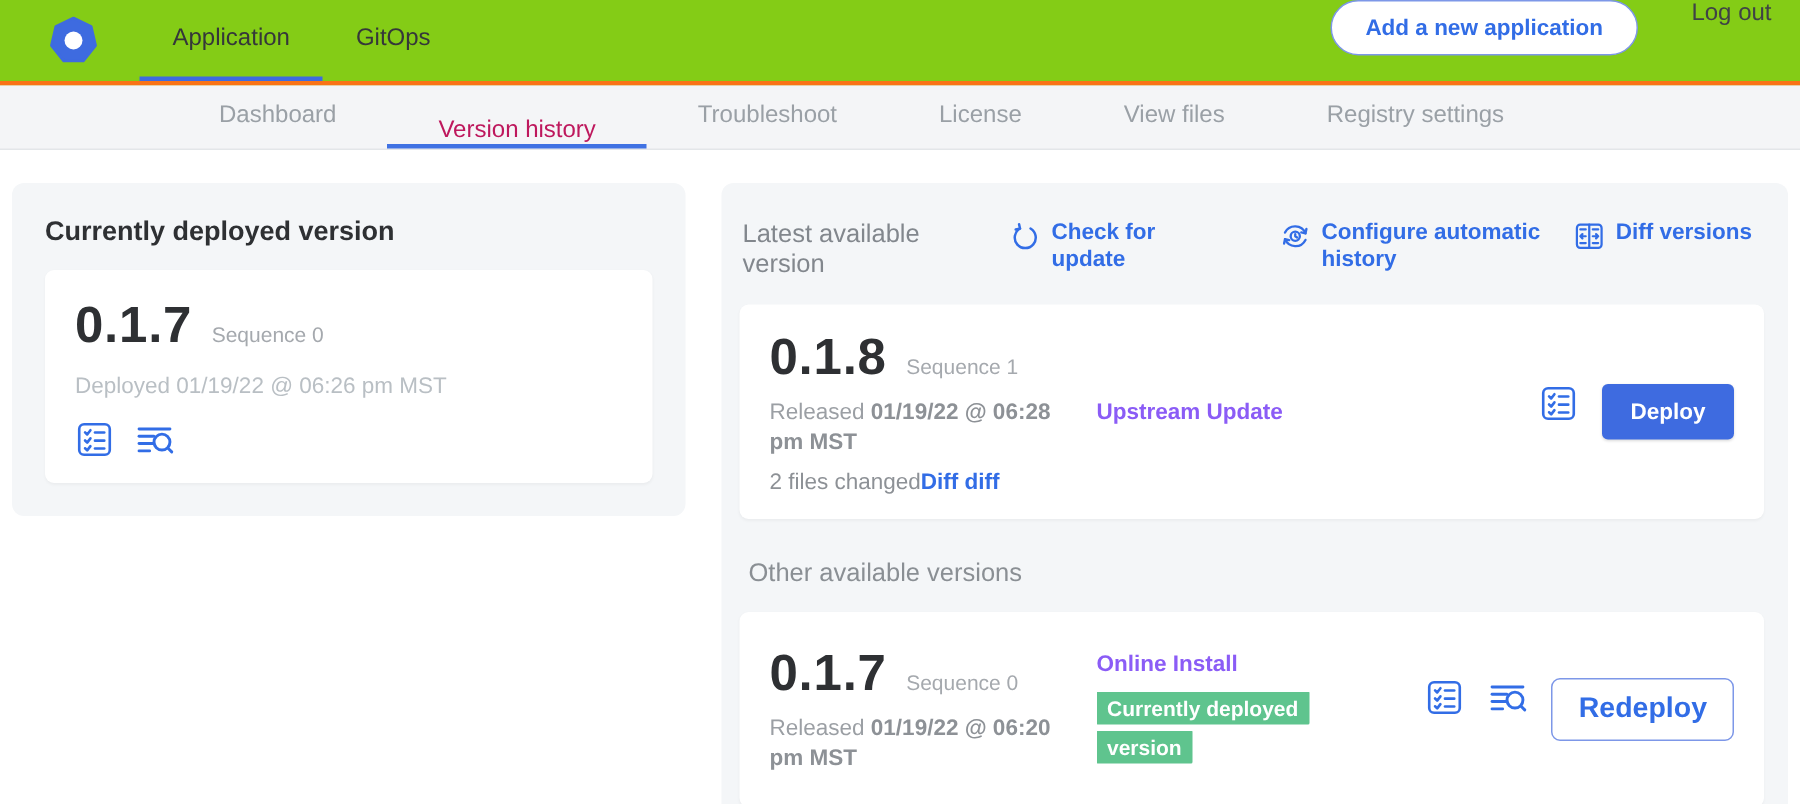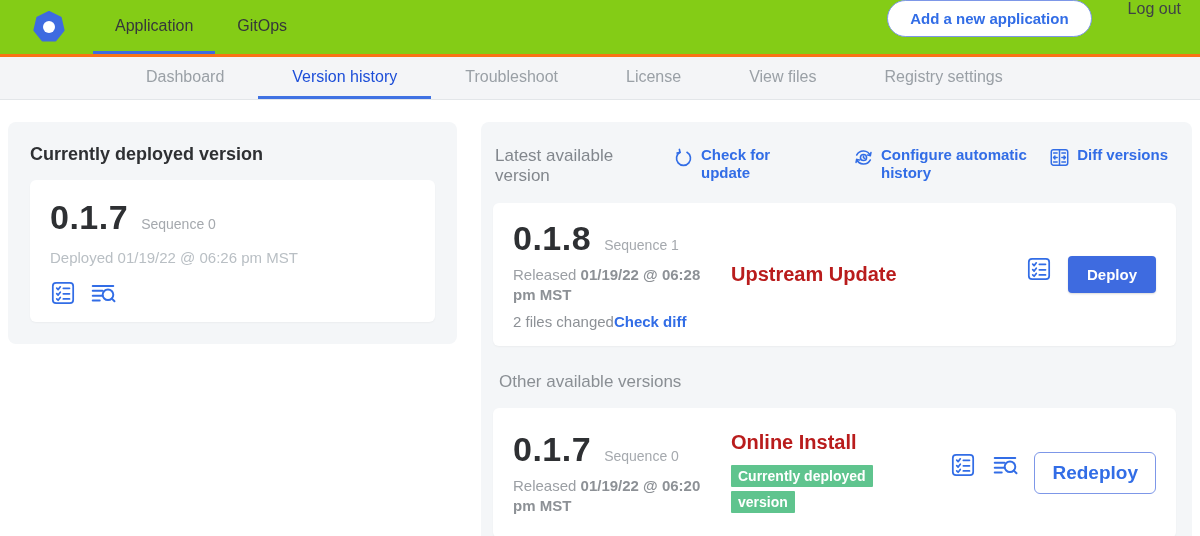--- a/index.html
+++ b/index.html
@@ -13,21 +13,21 @@
   .top-tabs { display:flex; align-items:stretch; }
   .top-tab { display:flex; align-items:center; padding:0 22px; font-size:16px; color:#35373a; border-bottom:3px solid transparent; cursor:pointer; }
   .top-tab.active { border-bottom-color:#3e6be0; }
   .topbar-right { margin-left:auto; display:flex; align-items:flex-start; gap:36px; }
   .add-app-btn { border:1px solid #7d97e8; background:#fff; color:#326de6; font-weight:bold; font-size:15px; border-radius:20px; padding:9px 22px; cursor:pointer; font-family:inherit; }
   .logout { font-size:16px; color:#3f4246; cursor:pointer; }
 
   
   .subnav { height:43px; background:#f4f5f7; display:flex; align-items:stretch; padding-left:112px; border-bottom:1px solid #e3e6e9; }
   .subnav-item { display:flex; align-items:center; padding:0 34px; font-size:16px; color:#9aa0a6; border-bottom:3px solid transparent; cursor:pointer; white-space:nowrap; }
-  .subnav-item.active { color:#1d4ed8; border-bottom-color:#4072e3; }
+  .subnav-item.active { color:#be185d; border-bottom-color:#4072e3;align-items:flex-end; }
 
   
   .main { display:flex; align-items:flex-start; gap:24px; padding:22px 8px 0 8px; }
   .gray-card { background:#f4f6f8; border-radius:8px; }
 
   
   .deployed-card { width:449px; padding:22px; }
   .deployed-title { font-size:18px; font-weight:bold; color:#2e3033; }
   .inner-card { background:#fff; border-radius:6px; box-shadow:0 1px 2px rgba(0,0,0,0.04); padding:18px 20px 16px 20px; margin-top:15px; }
   .version-row { display:flex; align-items:baseline; gap:13px; }
@@ -50,21 +50,21 @@
   .act-auto .panel-action-label { max-width:165px; }
   .act-diff { margin-left:auto; margin-right:6px; }
 
   .version-card { background:#fff; border-radius:6px; box-shadow:0 1px 2px rgba(0,0,0,0.04); padding:16px 20px; display:flex; align-items:center; margin-top:16px; min-height:130px; }
   .vc-info { width:210px; flex:0 0 auto; }
   .released { margin-top:7px; font-size:15px; color:#9b9fa4; line-height:1.35; max-width:205px; }
   .released b { color:#8d9196; }
   .files-row { margin-top:8px; font-size:15px; color:#8d9196; display:flex; align-items:center; }
   .view-diff { color:#326de6; font-weight:bold; cursor:pointer; }
   .vc-middle { flex:1; padding-left:8px; align-self:center; }
-  .vc-source { font-size:20px; font-weight:bold; color:#b91c1c; }
+  .vc-source { font-size:15px; font-weight:bold; color:#8b5cf6; }
   .badge-wrap { max-width:152px; margin-top:9px; line-height:1.65; }
   .deployed-badge { display:inline; background:#5fc48e; color:#fff; font-size:14px; font-weight:bold; padding:3px 7px; -webkit-box-decoration-break:clone; box-decoration-break:clone; border-radius:1px; }
   .vc-actions { display:flex; align-items:flex-start; gap:16px; margin-left:12px; }
   .deploy-btn { background:#3e6be0; color:#fff; border:none; font-weight:bold; font-size:15px; border-radius:4px; padding:10px 19px; cursor:pointer; box-shadow:0 1px 2px rgba(0,0,0,0.15); font-family:inherit; }
   .redeploy-btn { background:#fff; color:#326de6; border:1px solid #7d97e8; font-weight:bold; font-size:19px; border-radius:6px; padding:9px 17px; cursor:pointer; font-family:inherit; }
   .other-title { font-size:17px; color:#8a8f94; margin:26px 0 0 6px; }
 </style>
 </head>
 <body>
 
@@ -206,21 +206,21 @@
           <div class="version-row">
             <span class="version-num">0.1.8</span>
             <span class="sequence">Sequence 1</span>
           </div>
           <div class="released">
             <span>Released</span>
             <b>01/19/22 @ 06:28 pm MST</b>
           </div>
           <div class="files-row">
             <span>2 files changed</span>
-            <span class="view-diff">Check diff</span>
+            <span class="view-diff">Diff diff</span>
           </div>
         </div>
         <div class="vc-middle">
           <div class="vc-source">Upstream Update</div>
         </div>
         <div class="vc-actions">
           <svg class="action-icon" viewBox="0 0 24 24">
               <use href="#i-checklist"></use>
             </svg>
           <button class="deploy-btn">Deploy</button>

